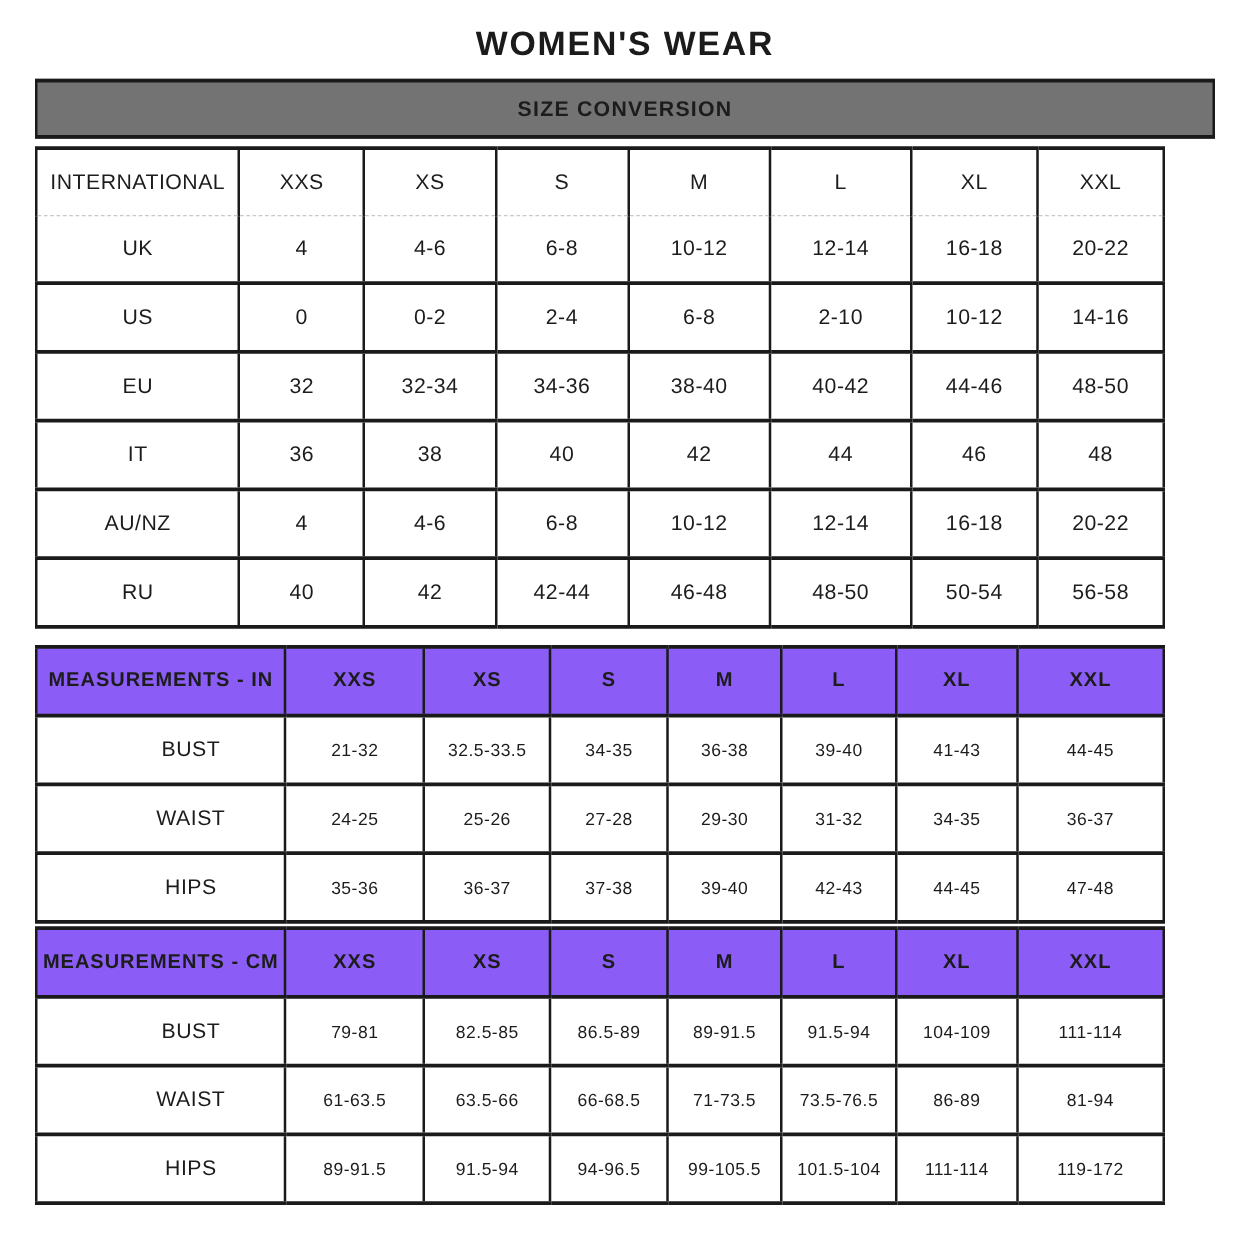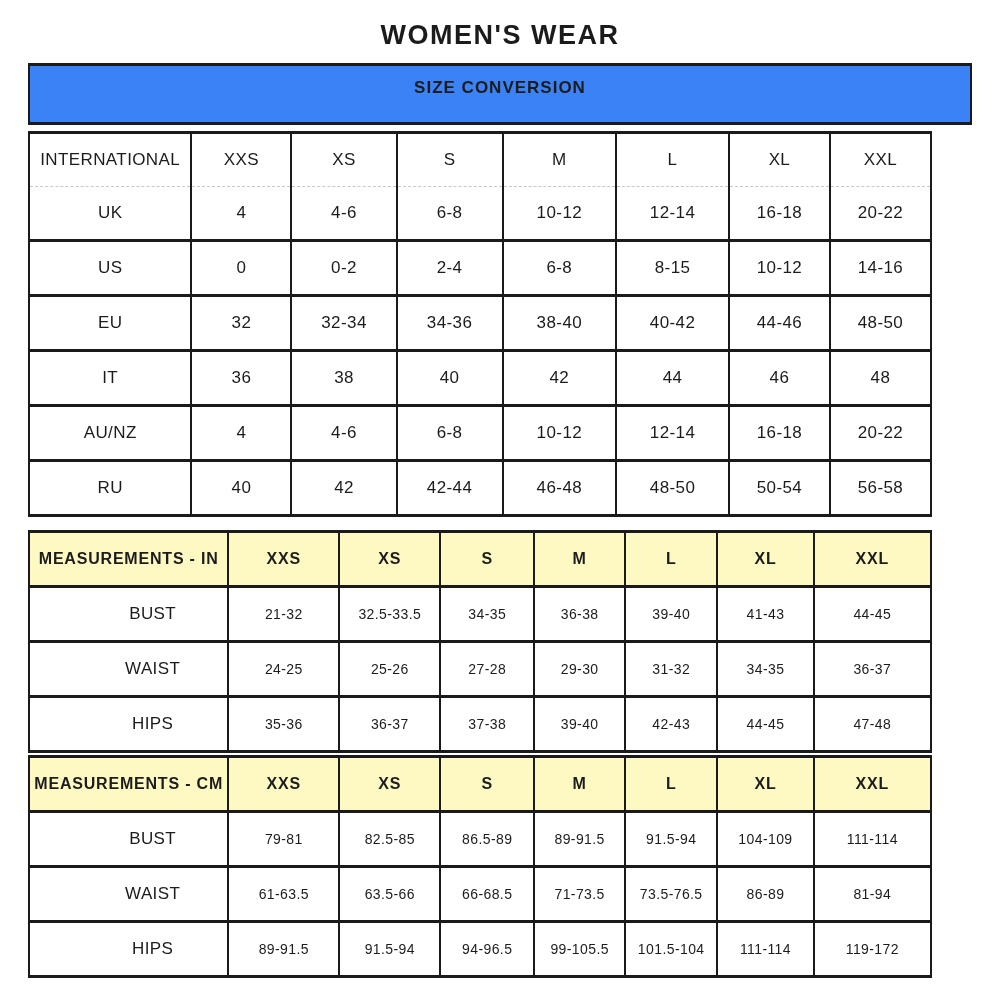--- a/index.html
+++ b/index.html
@@ -24,22 +24,22 @@
     font-size: 27px;
     font-weight: bold;
     letter-spacing: 1.5px;
     color: #1b1b1b;
   }
   .band {
     box-sizing: border-box;
     border: 2px solid #1a1a1a;
     border-top-width: 3px;
     border-bottom-width: 3px;
-    background: #3b82f6;
-    height: 62px;
+    background: #737373;
+    height: 48px;
     line-height: 44px;
     text-align: center;
     font-size: 17px;
     font-weight: bold;
     letter-spacing: 1px;
     margin-bottom: 6px;
   }
   table.grid {
     width: 904px;
     border-collapse: collapse;
@@ -56,21 +56,21 @@
     background: #ffffff;
   }
   
   .t1 th, .t1 td { height: 52px; font-size: 17px; }
   .t1 thead th { border-bottom: 1px dashed #c8c8c8; }
   .t1 tbody tr:first-child td,
   .t1 tbody tr:first-child th { border-top: 1px dashed #c8c8c8; }
   
   .t2 th, .t2 td, .t3 th, .t3 td { height: 52px; }
   .gray-row th {
-    background: #fef9c3;
+    background: #8b5cf6;
     font-weight: bold;
     font-size: 16px;
     letter-spacing: 0.8px;
   }
   .t2 tbody th, .t3 tbody th { font-size: 17px; padding-left: 48px; }
   .t2 tbody td, .t3 tbody td { font-size: 14px; }
   .section-gap-lg { margin-top: 13px; }
   .section-gap-sm { margin-top: 2px; }
 </style>
 </head>
@@ -115,21 +115,21 @@
             <td>12-14</td>
             <td>16-18</td>
             <td>20-22</td>
           </tr>
           <tr>
             <th>US</th>
             <td>0</td>
             <td>0-2</td>
             <td>2-4</td>
             <td>6-8</td>
-            <td>8-15</td>
+            <td>2-10</td>
             <td>10-12</td>
             <td>14-16</td>
           </tr>
           <tr>
             <th>EU</th>
             <td>32</td>
             <td>32-34</td>
             <td>34-36</td>
             <td>38-40</td>
             <td>40-42</td>

